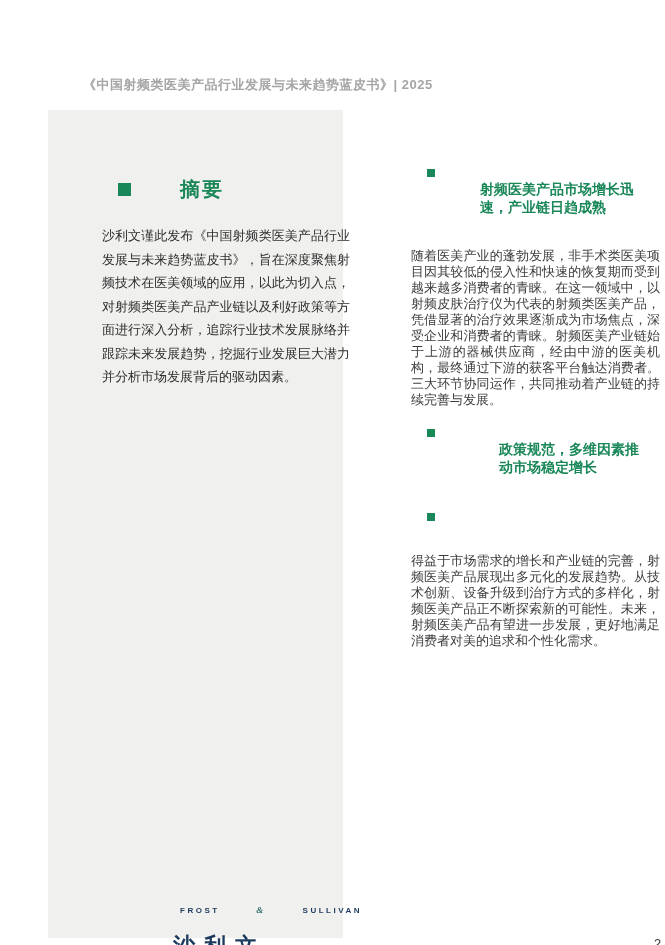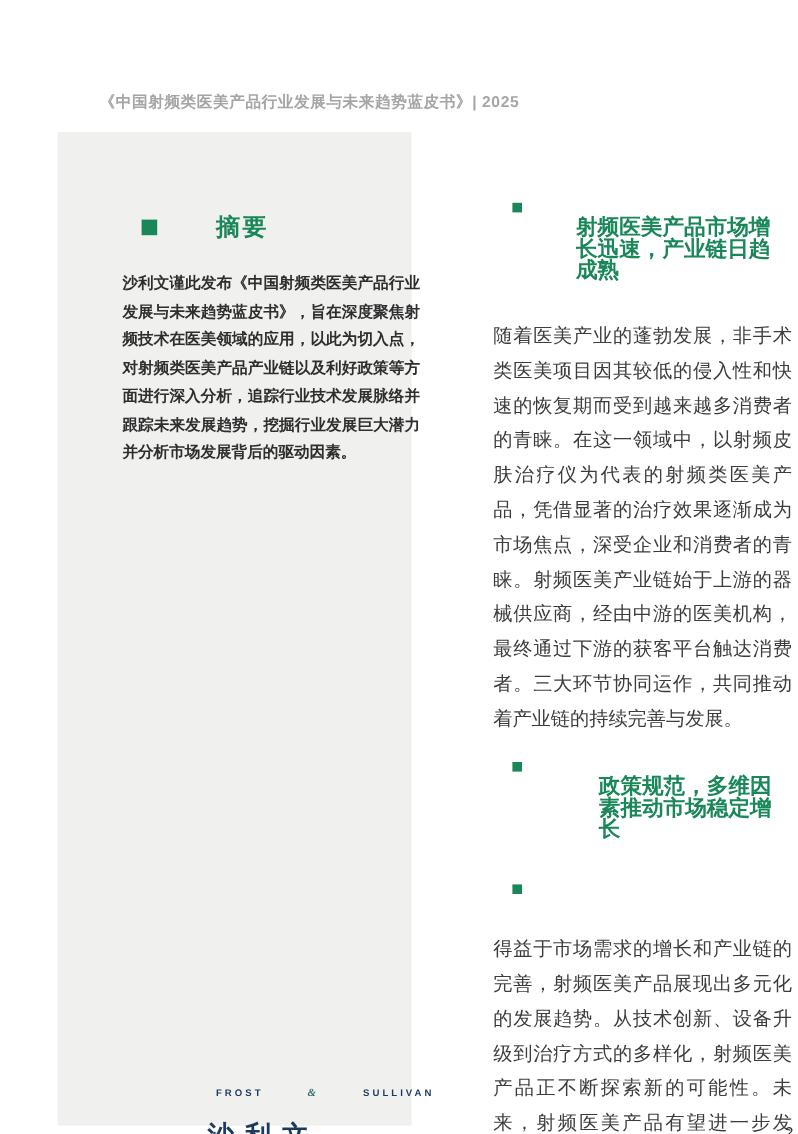--- a/index.html
+++ b/index.html
@@ -27,35 +27,35 @@
   .abstract-heading{
     position:absolute;left:38px;top:34px;
     display:flex;align-items:center;gap:17px;
   }
   .square-lg{width:13px;height:13px;background:var(--green);flex-shrink:0;}
   .abstract-title{
     font-size:20px;font-weight:bold;color:var(--green);letter-spacing:2px;
   }
   .abstract-body{
     position:absolute;left:38px;top:98px;width:248px;
-    font-size:13px;font-weight:bold;color:#2e2e2e;
+    font-size:13px;font-weight:normal;color:#2e2e2e;
     line-height:23.5px;text-align:justify;text-justify:inter-ideograph;
   }
   .right-col{
     position:absolute;left:347px;top:100px;width:281px;
   }
   .section-heading{
     display:flex;gap:13px;
-    font-size:18px;font-weight:bold;color:var(--green);
+    font-size:14px;font-weight:bold;color:var(--green);
     line-height:18px;margin-bottom:8px;
   }
   .section-heading.wide-gap{gap:32px;}
   .square-sm{width:8px;height:8px;margin-top:5px;background:var(--green);flex-shrink:0;}
   .section-body{
-    font-size:16px;line-height:29px;color:var(--body-text);
+    font-size:13px;line-height:16px;color:var(--body-text);
     text-align:justify;text-justify:inter-ideograph;
     margin-bottom:12px;
   }
   .logo{
     position:absolute;left:100px;top:841px;width:132px;
     text-align:center;color:var(--navy);
   }
   .logo-top{
     font-size:8px;font-weight:bold;letter-spacing:2.5px;white-space:nowrap;
   }

